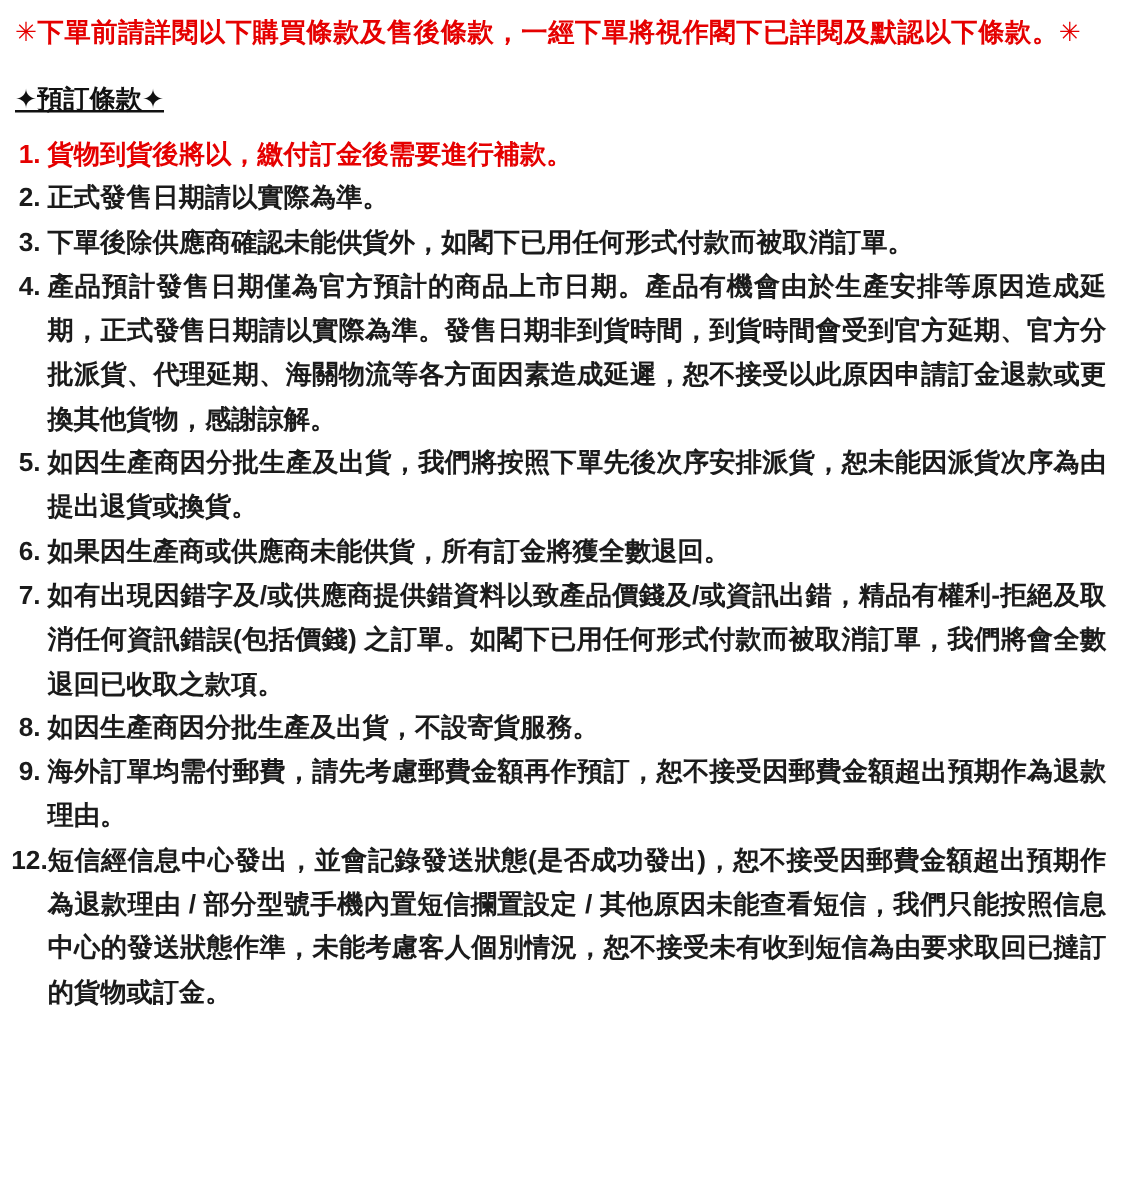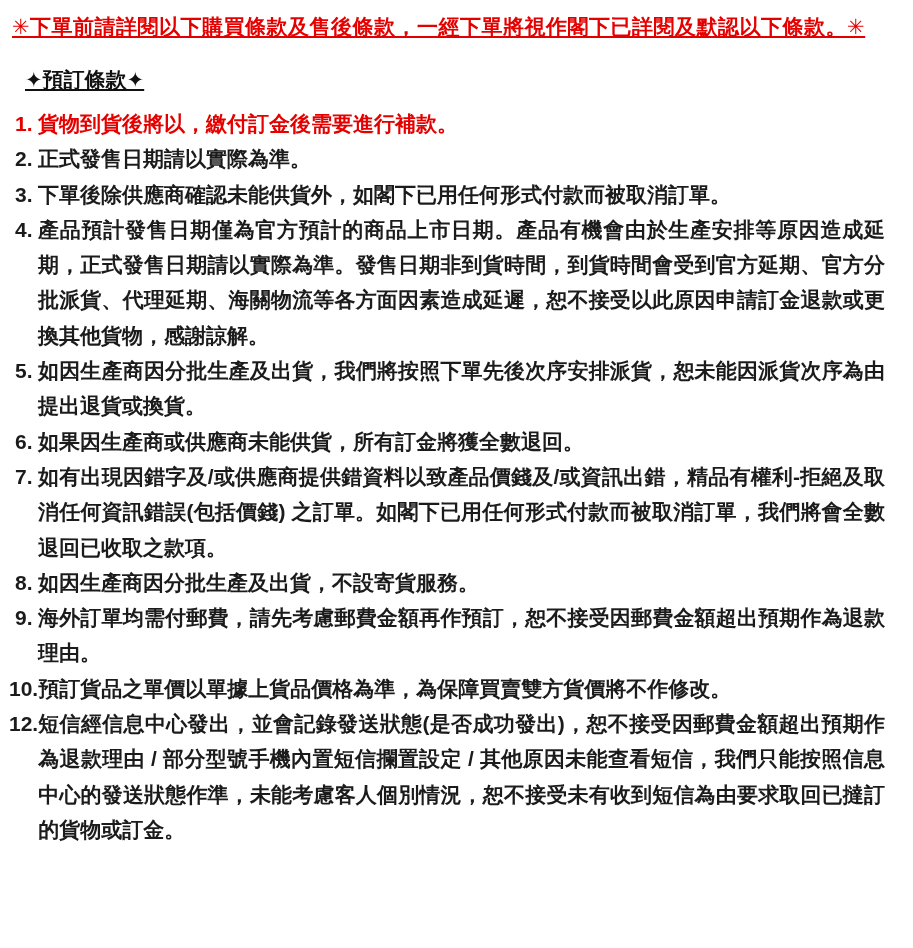--- a/index.html
+++ b/index.html
@@ -13,29 +13,28 @@
   .page{
     width:913px;
     box-sizing:border-box;
     padding:9px 28px 10px 12px;
     background:#ffffff;
   }
   .notice-header{
     font-size:21px;
     line-height:35px;
     color:#e50000;
-    text-decoration:underline;
     margin:0 0 18px 0;
     letter-spacing:0.5px;
   }
   .section-title{
     font-size:21px;
     line-height:35px;
     color:#111111;
-    margin:0 0 9px 13px;
+    margin:0 0 9px 0;
   }
   .section-title span{
     text-decoration:underline;
   }
   .terms-list{
     margin-top:8px;
   }
   .term-row{
     display:flex;
     font-size:21px;
@@ -107,22 +106,18 @@
       </div>
       <div class="term-row">
         <span class="term-num">8.</span>
         <div class="term-text"><span>如因生產商因分批生產及出貨，不設寄貨服務。</span></div>
       </div>
       <div class="term-row">
         <span class="term-num">9.</span>
         <div class="term-text"><span>海外訂單均需付郵費，請先考慮郵費金額再作預訂，恕不接受因郵費金額超出預期作為退款理由。</span></div>
       </div>
       <div class="term-row">
-        <span class="term-num wide">10.</span>
-        <div class="term-text"><span>預訂貨品之單價以單據上貨品價格為準，為保障買賣雙方貨價將不作修改。</span></div>
-      </div>
-      <div class="term-row">
         <span class="term-num wide">12.</span>
         <div class="term-text"><span>短信經信息中心發出，並會記錄發送狀態(是否成功發出)，恕不接受因郵費金額超出預期作為退款理由 / 部分型號手機內置短信攔置設定 / 其他原因未能查看短信，我們只能按照信息中心的發送狀態作準，未能考慮客人個別情況，恕不接受未有收到短信為由要求取回已撻訂的貨物或訂金。</span></div>
       </div>
     </div>
 
 </div>
 
 </body></html>

